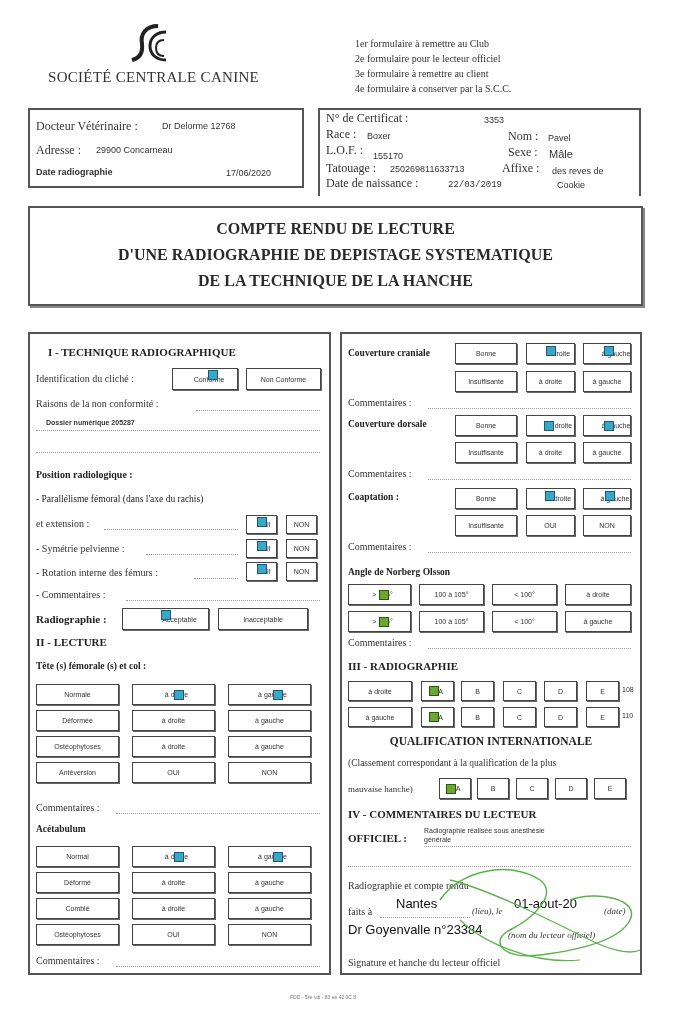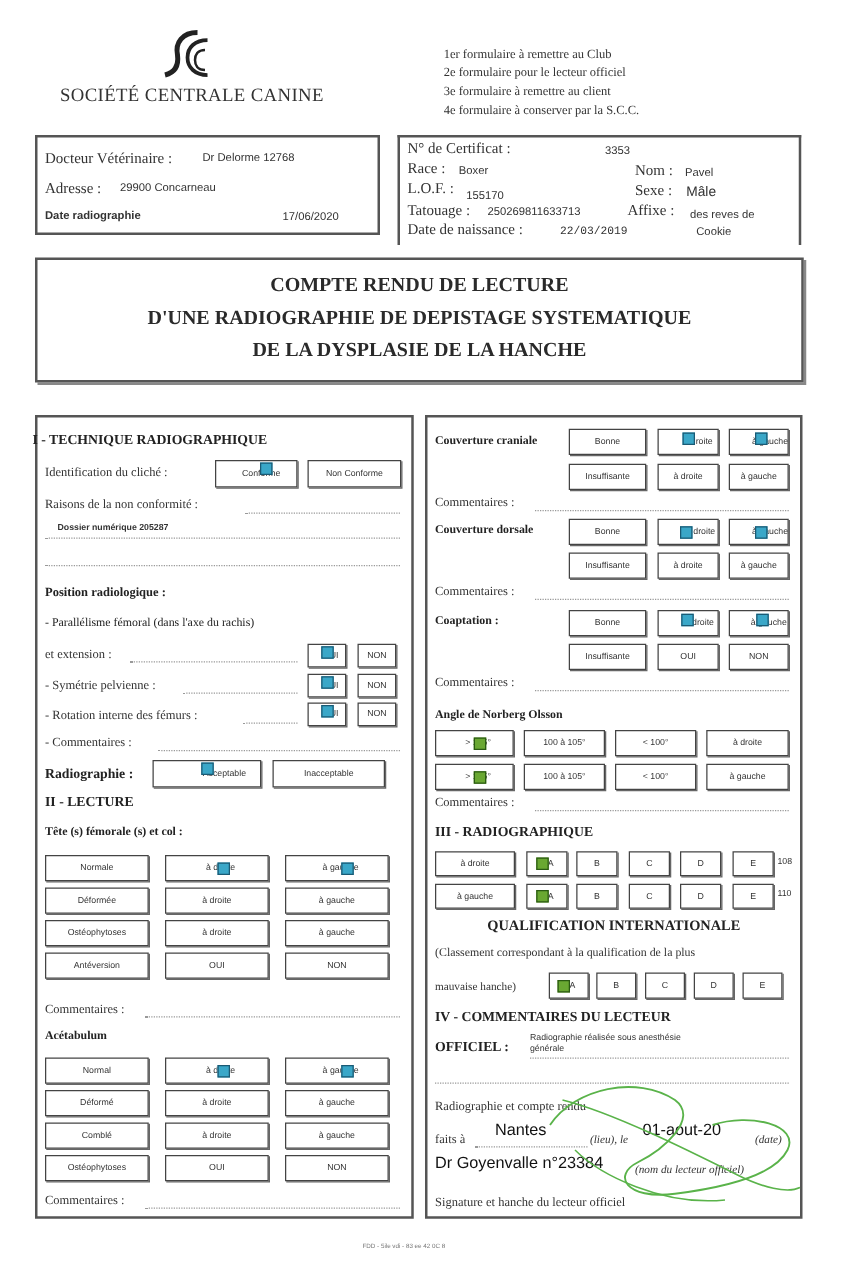--- a/index.html
+++ b/index.html
@@ -57,25 +57,25 @@
 <div class="lbl" style="left:502px;top:161px;font-size:12px;">Affixe :</div>
 <div class="lbl" style="left:552px;top:166px;font-size:9px;font-family:'Liberation Sans',sans-serif;">des reves de</div>
 <div class="lbl" style="left:326px;top:176px;font-size:12px;">Date de naissance :</div>
 <div class="lbl" style="left:448px;top:180px;font-size:9px;font-family:Liberation Mono, monospace;">22/03/2019</div>
 <div class="lbl" style="left:557px;top:180px;font-size:9px;font-family:'Liberation Sans',sans-serif;">Cookie</div>
 
 <div class="box" style="left:28px;top:206px;width:615px;height:100px;border-width:2px;box-shadow:2px 2px 0 #888;"></div>
 <div class="abs serif" style="left:28px;top:216px;width:615px;text-align:center;font-weight:bold;font-size:16px;line-height:26px;color:#2a2a2a;">
   <div>COMPTE RENDU DE LECTURE</div>
   <div>D'UNE RADIOGRAPHIE DE DEPISTAGE SYSTEMATIQUE</div>
-  <div>DE LA DYSPLASIE DE LA HANCHE</div>
+  <div>DE LA TECHNIQUE DE LA HANCHE</div>
 </div>
 
 <div class="box" style="left:28px;top:332px;width:303px;height:643px;"></div>
-<div class="lbl h" style="left:26px;top:346px;font-size:11px;text-align:center;">I - TECHNIQUE RADIOGRAPHIQUE</div>
+<div class="lbl h" style="left:48px;top:346px;font-size:11px;text-align:center;">I - TECHNIQUE RADIOGRAPHIQUE</div>
 <div class="lbl" style="left:36px;top:373px;font-size:10px;">Identification du cliché :</div>
 <div class="btn" style="left:172px;top:368px;width:66px;height:22px;">
     <span>Conforme</span>
     <span class="chk" style="margin-left:-16px;margin-top:-8px;"></span>
   </div>
 <div class="btn" style="left:246px;top:368px;width:75px;height:22px;">
     <span>Non Conforme</span>
   </div>
 <div class="lbl" style="left:36px;top:398px;font-size:10px;">Raisons de la non conformité :</div>
 <div class="dots" style="left:196px;top:410px;width:124px;"></div>
@@ -314,21 +314,21 @@
     <div class="btn" style="left: 492px; top: 611px; width: 65px; height: 21px;">
       <span>&lt; 100°</span>
     </div>
     <div class="btn" style="left: 565px; top: 611px; width: 66px; height: 21px;">
       <span>à gauche</span>
     </div>
   </div>
 <div class="lbl" style="left:348px;top:637px;font-size:10px;">Commentaires :</div>
 <div class="dots" style="left:428px;top:648px;width:203px;"></div>
 
-<div class="lbl h" style="left:348px;top:660px;font-size:11px;">III - RADIOGRAPHIQUE</div>
+<div class="lbl h" style="left:348px;top:660px;font-size:11px;">III - RADIOGRAPHIE</div>
 <div id="qual-grid">
     <div class="btn" style="left: 348px; top: 681px; width: 64px; height: 20px;">
       <span>à droite</span>
     </div>
     <div class="btn" style="left: 421px; top: 681px; width: 33px; height: 20px;">
       <span>A</span>
       <span class="chk green" style="margin-left: -14px;"></span>
     </div>
     <div class="btn" style="left: 461px; top: 681px; width: 33px; height: 20px;">
       <span>B</span>

